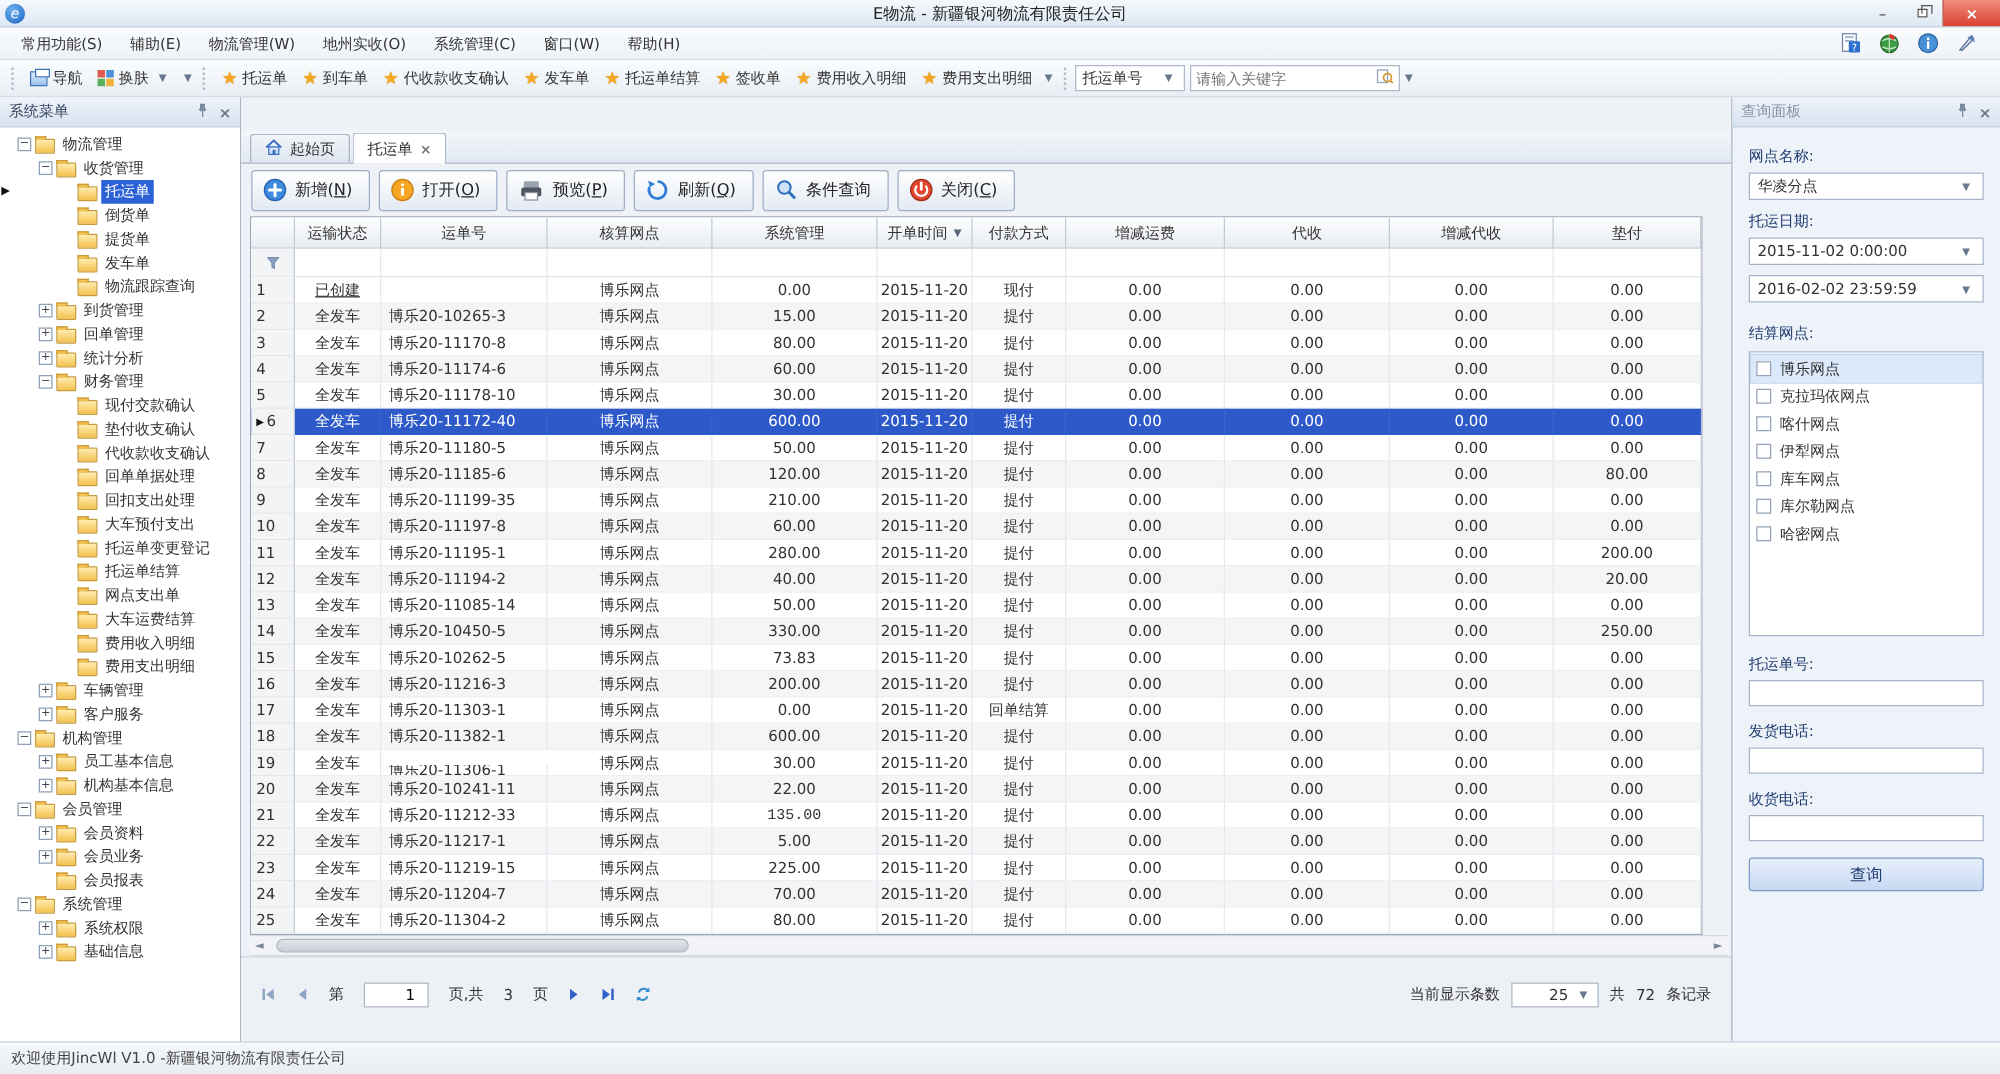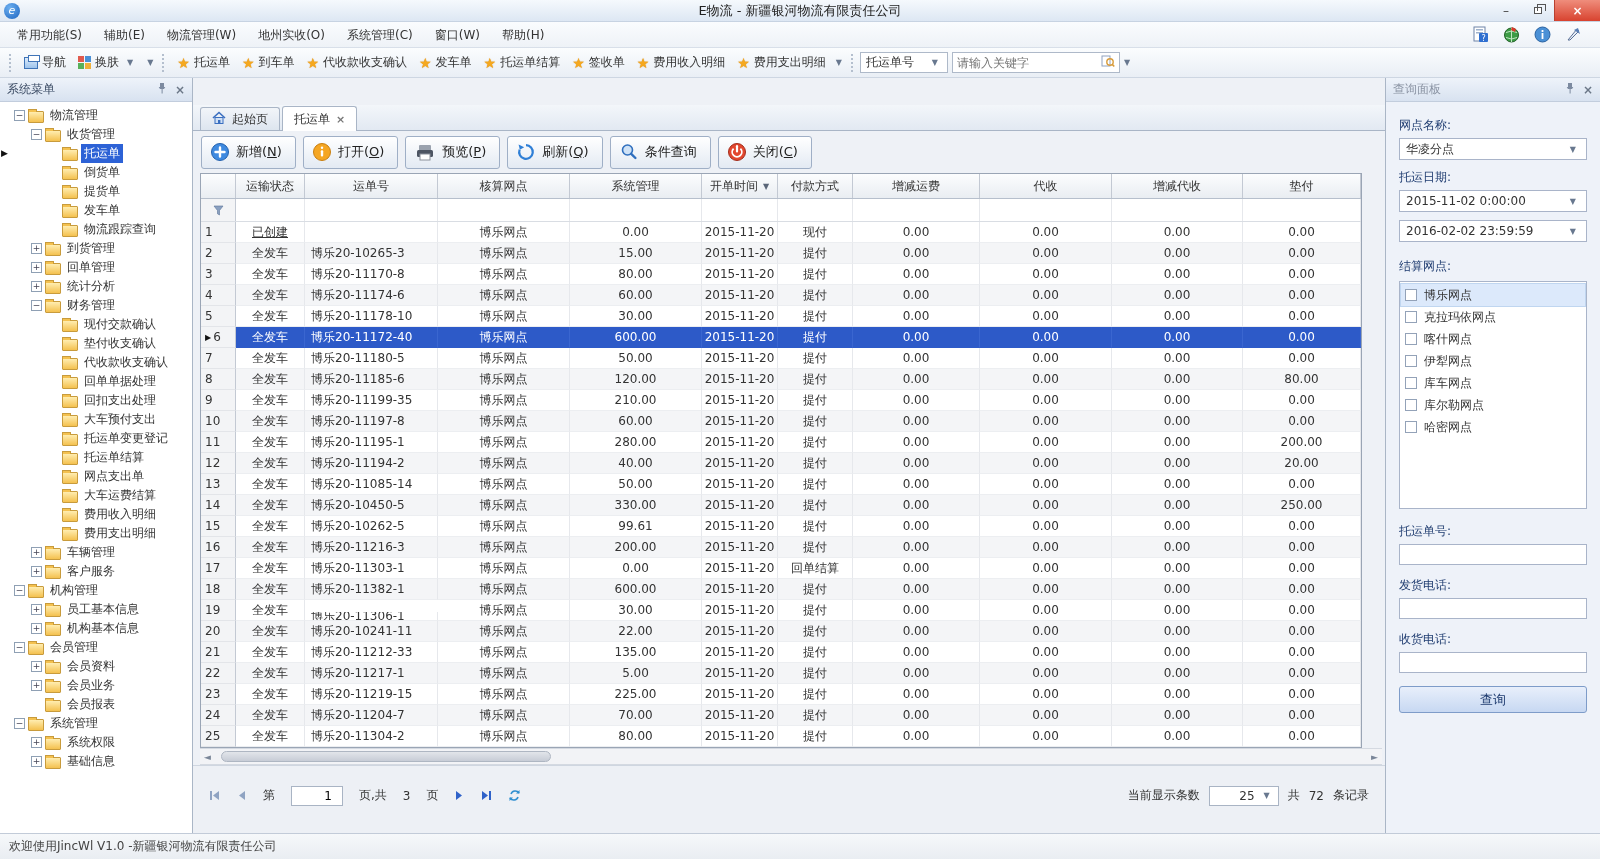--- a/index.html
+++ b/index.html
@@ -777,21 +777,21 @@
             <div class="g-cell" style="flex: 0 0 131px;">0.00</div>
             <div class="g-cell" style="flex: 0 0 118px;">250.00</div>
           </div>
           <div class="grid-row">
             <div class="g-rowhead">
               <span>15</span>
             </div>
             <div class="g-cell" style="flex: 0 0 69px;">全发车</div>
             <div class="g-cell al" style="flex: 0 0 133px;">博乐20-10262-5</div>
             <div class="g-cell" style="flex: 0 0 132px;">博乐网点</div>
-            <div class="g-cell" style="flex: 0 0 132px;">99.61</div>
+            <div class="g-cell" style="flex: 0 0 132px;">73.83</div>
             <div class="g-cell" style="flex: 0 0 76px;">2015-11-20</div>
             <div class="g-cell" style="flex: 0 0 75px;">提付</div>
             <div class="g-cell" style="flex: 0 0 127px;">0.00</div>
             <div class="g-cell" style="flex: 0 0 132px;">0.00</div>
             <div class="g-cell" style="flex: 0 0 131px;">0.00</div>
             <div class="g-cell" style="flex: 0 0 118px;">0.00</div>
           </div>
           <div class="grid-row odd">
             <div class="g-rowhead">
               <span>16</span>
@@ -867,21 +867,21 @@
             <div class="g-cell" style="flex: 0 0 131px;">0.00</div>
             <div class="g-cell" style="flex: 0 0 118px;">0.00</div>
           </div>
           <div class="grid-row">
             <div class="g-rowhead">
               <span>21</span>
             </div>
             <div class="g-cell" style="flex: 0 0 69px;">全发车</div>
             <div class="g-cell al" style="flex: 0 0 133px;">博乐20-11212-33</div>
             <div class="g-cell" style="flex: 0 0 132px;">博乐网点</div>
-            <div class="g-cell" style="flex: 0 0 132px;">135.00</div>
+            <div class="g-cell" style="flex: 0 0 132px; font-family: Liberation Mono, monospace;">135.00</div>
             <div class="g-cell" style="flex: 0 0 76px;">2015-11-20</div>
             <div class="g-cell" style="flex: 0 0 75px;">提付</div>
             <div class="g-cell" style="flex: 0 0 127px;">0.00</div>
             <div class="g-cell" style="flex: 0 0 132px;">0.00</div>
             <div class="g-cell" style="flex: 0 0 131px;">0.00</div>
             <div class="g-cell" style="flex: 0 0 118px;">0.00</div>
           </div>
           <div class="grid-row odd">
             <div class="g-rowhead">
               <span>22</span>

